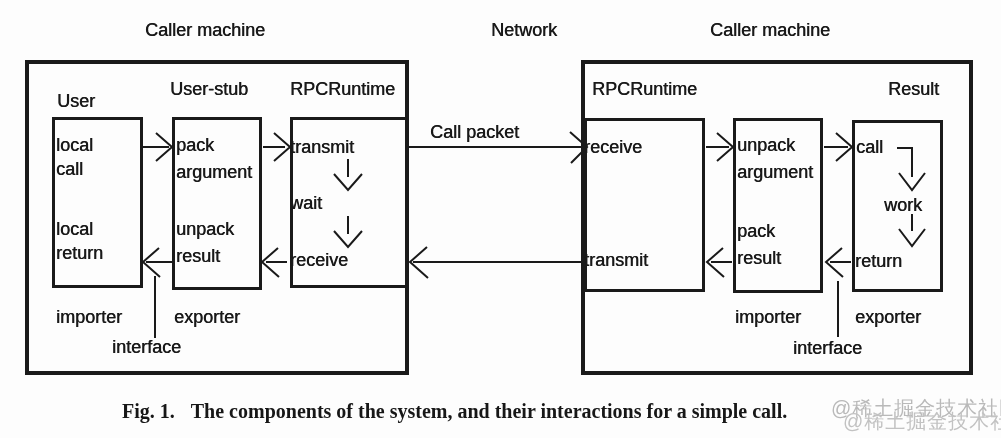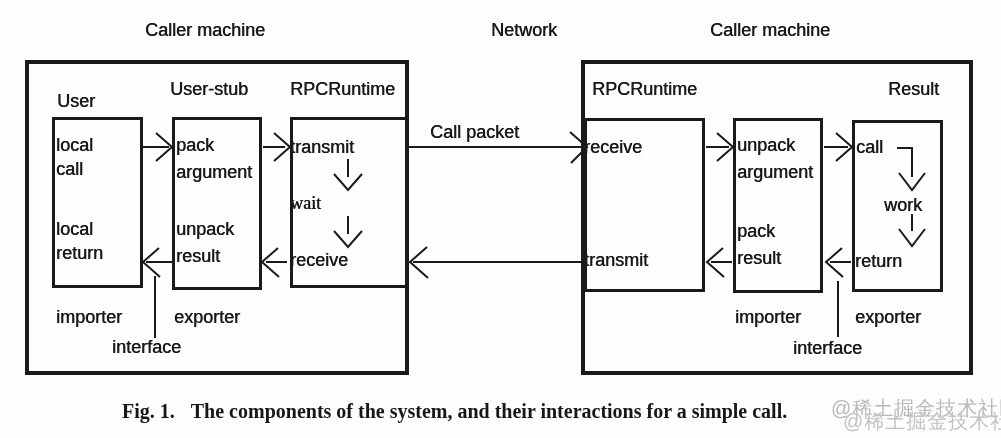--- a/index.html
+++ b/index.html
@@ -116,21 +116,21 @@
   </div>
   <div class="blk lh27" style="left:176px;top:132px;">
     <div>pack</div>
     <div>argument</div>
   </div>
   <div class="blk lh27" style="left:176px;top:216px;">
     <div>unpack</div>
     <div>result</div>
   </div>
   <div class="lbl ctr" style="left:290px;top:137px;width:118px;">transmit</div>
-  <div class="lbl ctr" style="left:290px;top:193px;width:112px;font-family:Liberation Serif, serif;">wait</div>
+  <div class="lbl ctr" style="left:290px;top:193px;width:112px;">wait</div>
   <div class="lbl ctr" style="left:290px;top:250px;width:118px;">receive</div>
 
   <div class="lbl" style="left:56px;top:307px;">importer</div>
   <div class="lbl" style="left:174px;top:307px;">exporter</div>
   <div class="lbl" style="left:112px;top:337px;">interface</div>
 
   <div class="lbl ctr" style="left:430px;top:122px;width:115px;">Call packet</div>
 
   <div class="box b4" style="left:581px;top:60px;width:392px;height:315px;"></div>
   <div class="lbl" style="left:592px;top:79px;">RPCRuntime</div>

